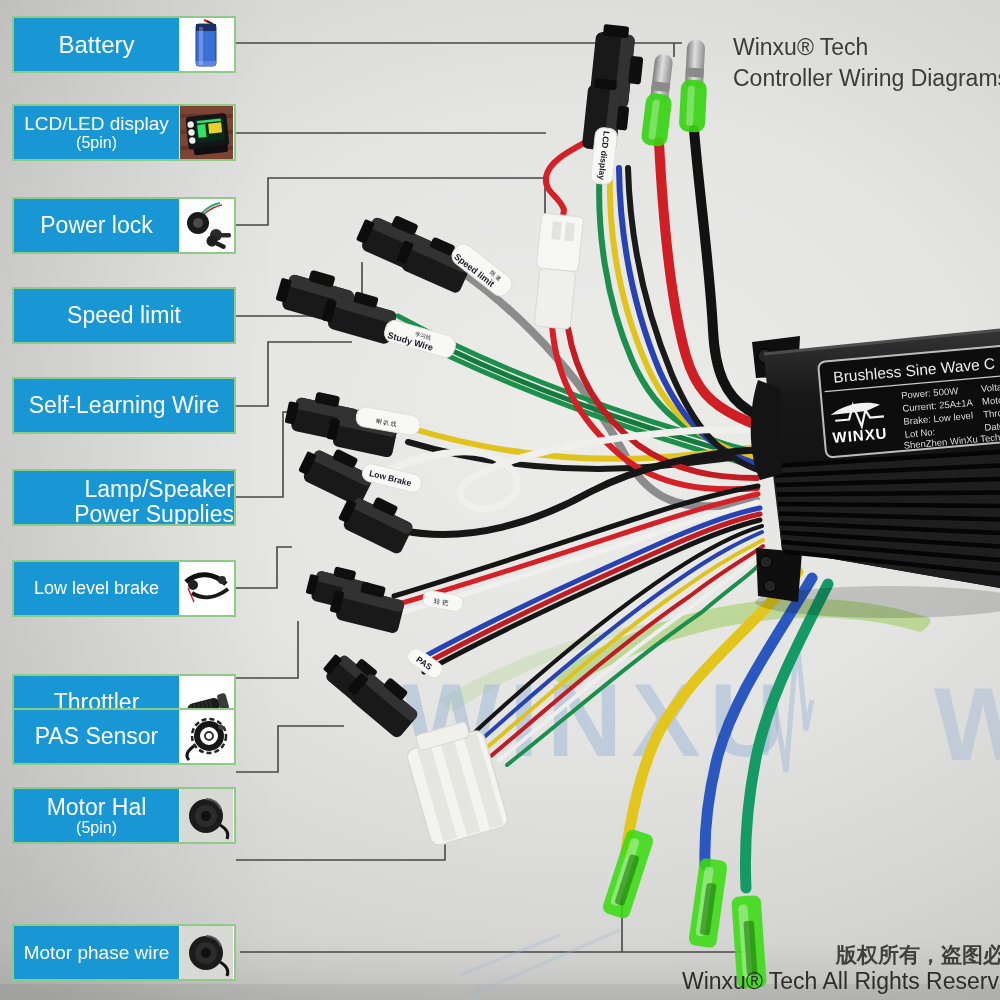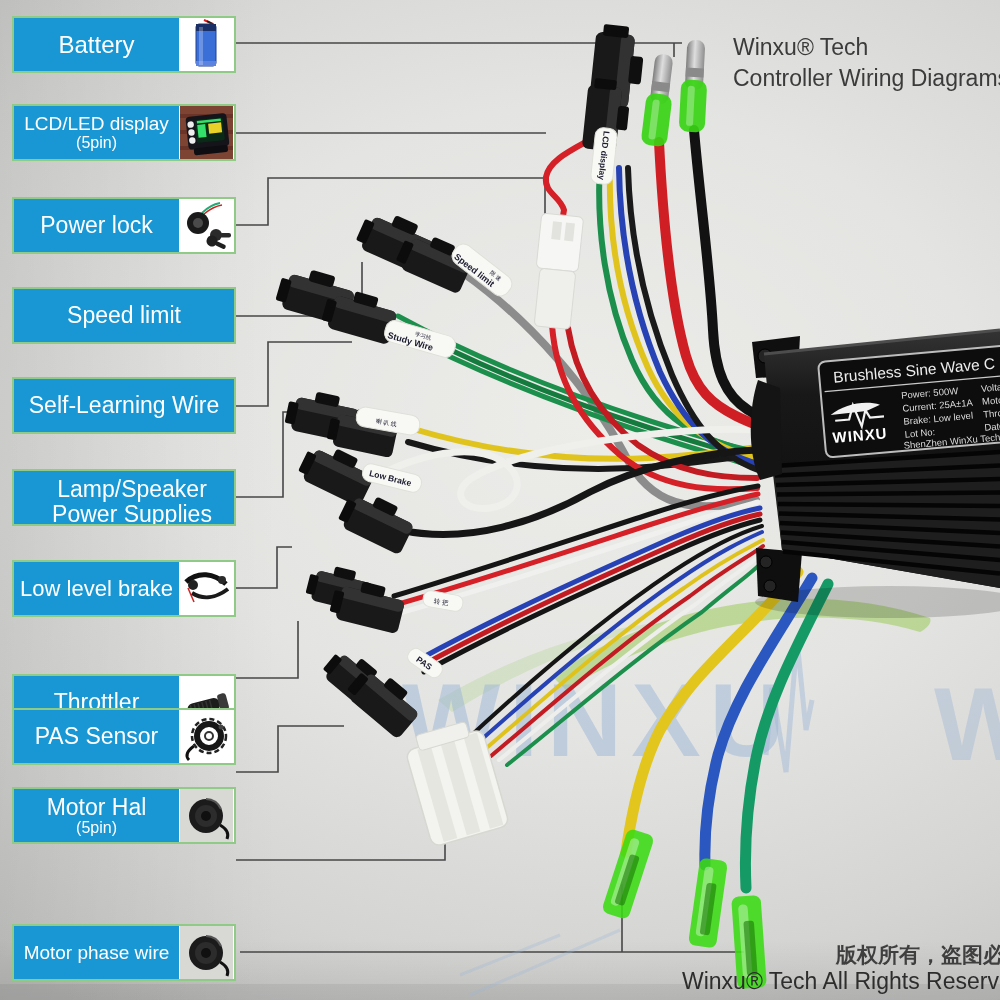--- a/index.html
+++ b/index.html
@@ -11,22 +11,22 @@
       radial-gradient(900px 700px at 58% 42%, #ecece9 0%, #e4e4e2 45%, #d4d4d2 78%, #c5c5c3 100%);}
   .art{position:absolute;left:0;top:0;}
   .lab{position:absolute;left:12px;width:224px;height:57px;box-sizing:border-box;
     background:#1897d4;border:2px solid #8fcb87;display:flex;align-items:stretch;}
   .lab-main{flex:1;display:flex;flex-direction:column;justify-content:center;align-items:center;
     color:#fff;overflow:hidden;}
   .lab-main .t1{font-size:23px;line-height:1.05;white-space:nowrap;}
   .lab-main .t2{font-size:16px;line-height:1.1;}
   .lab-thumb{width:55px;flex:none;background:#fff;display:flex;align-items:center;justify-content:center;overflow:hidden;}
   .lab-thumb svg{display:block;}
-  .lab.align-left .lab-main{align-items:center;padding-left:16px;margin-top:8px;}
-  .fs24 .t1{font-size:24px;} .fs22 .t1{font-size:22px;} .fs21 .t1{font-size:19px;}
+  .lab.align-left .lab-main{align-items:flex-end;padding-left:16px;margin-top:8px;}
+  .fs24 .t1{font-size:24px;} .fs22 .t1{font-size:18px;} .fs21 .t1{font-size:19px;}
   .brand-top{position:absolute;left:733px;top:32px;font-size:23px;color:#3b3b3b;line-height:31px;white-space:nowrap;}
   .copy-cn{position:absolute;left:836px;top:941px;font-size:21px;font-weight:bold;color:#3f3f3f;white-space:nowrap;}
   .copy-en{position:absolute;left:682px;top:968px;font-size:23px;color:#2d2d2d;white-space:nowrap;}
 </style>
 </head>
 <body>
 
 <div class="scene">
 
 <svg class="art" width="1000" height="1000" viewBox="0 0 1000 1000">

